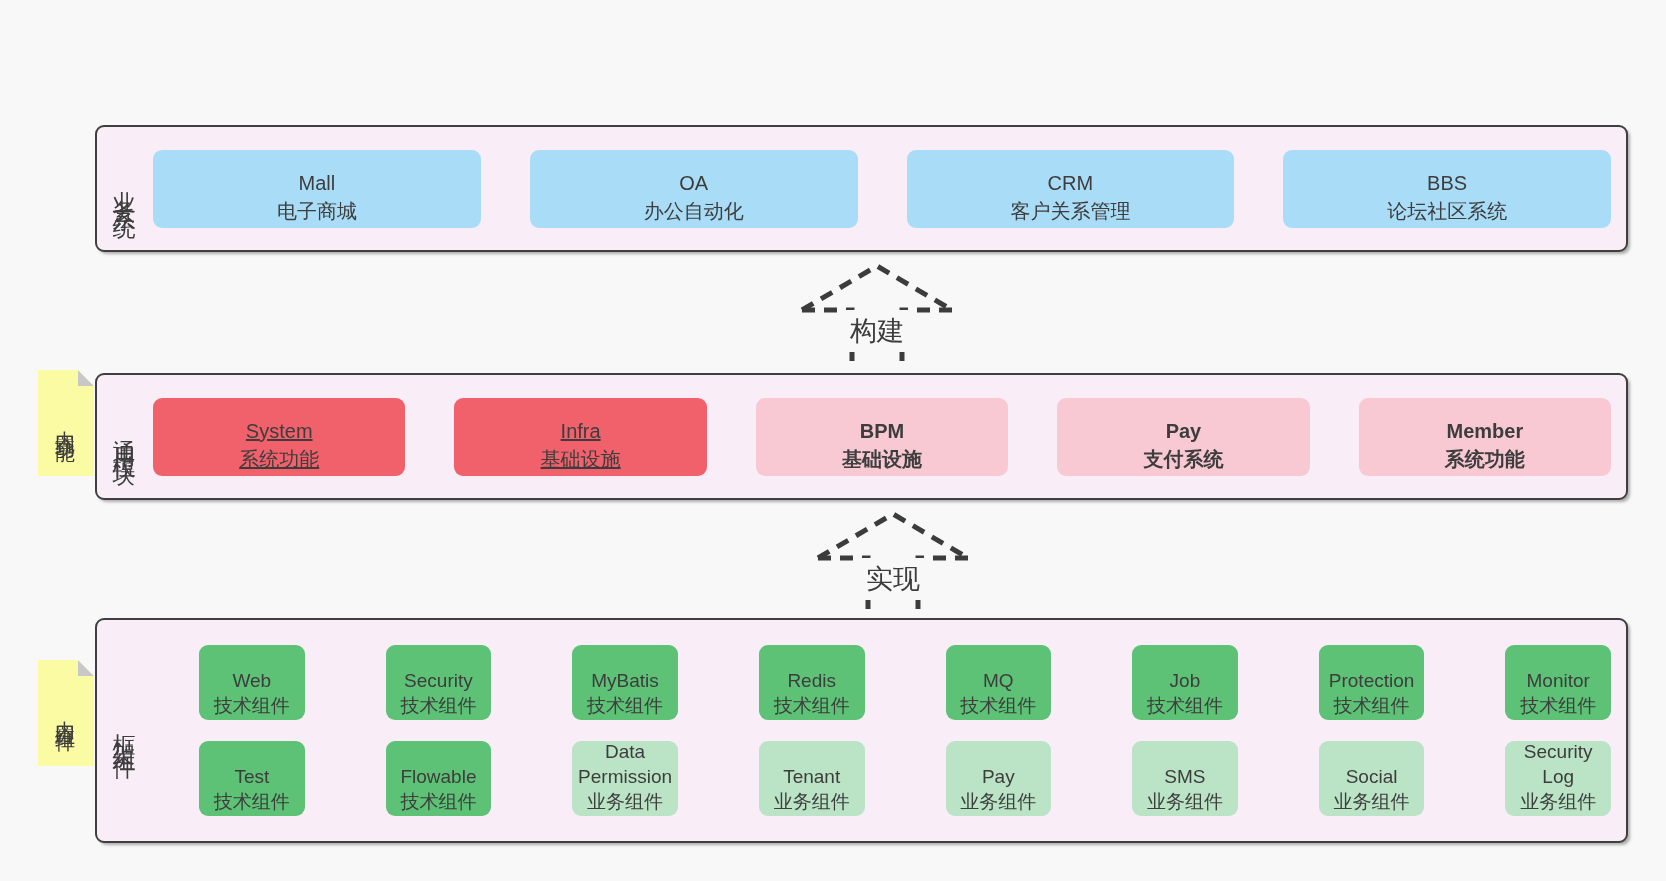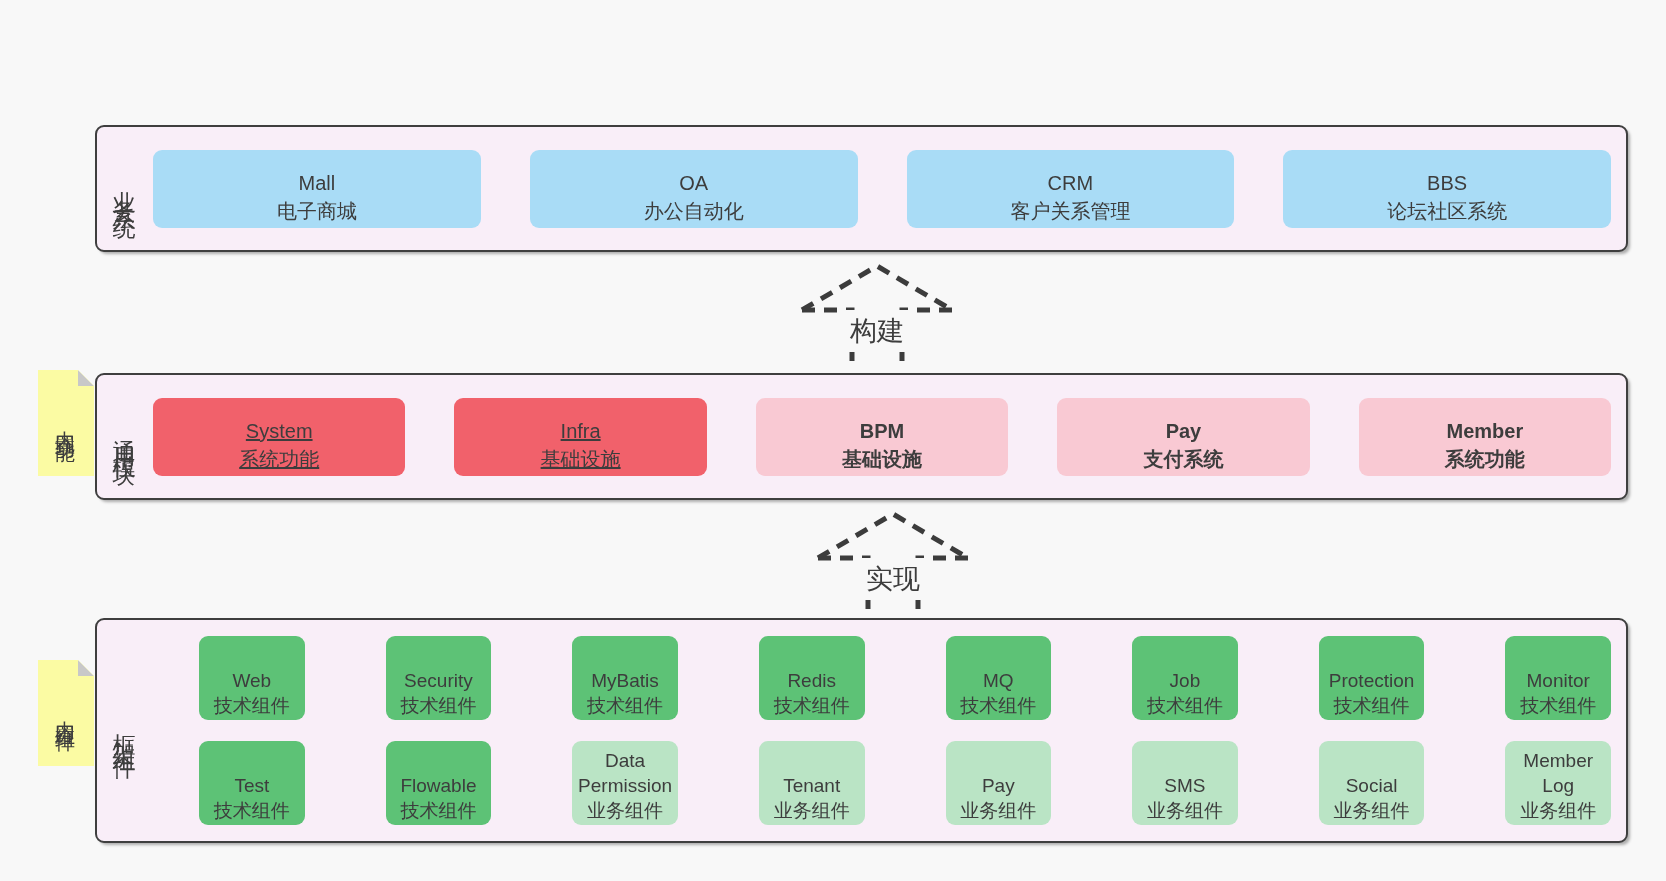--- a/index.html
+++ b/index.html
@@ -48,21 +48,21 @@
   .box{
     flex:1;
     height:78px;
     border-radius:9px;
     display:flex;flex-direction:column;align-items:center;justify-content:flex-end;
     text-align:center;
     color:var(--text,#3d3d3d);
     font-size:20px;line-height:1.42;
     padding:2px 4px;box-sizing:border-box;
   }
-  .boxrow.cols8 .box{height:84px;font-size:19px;line-height:1.32;margin-left:46px;}
+  .boxrow.cols8 .box{height:75px;font-size:19px;line-height:1.32;margin-left:46px;}
   .v-blue{background:var(--blue,#a9dcf6);}
   .v-red{background:var(--red,#f1616b);text-decoration:underline;}
   .v-pink{background:var(--pink,#f9c9d3);font-weight:bold;}
   .v-green{background:var(--green,#5dc276);}
   .v-light_green{background:var(--light-green,#bae4c5);}
   .sticky{
     position:absolute;
     left:38px;width:56px;height:106px;
     background:var(--sticky,#fbfba3);
     clip-path:polygon(0 0,calc(100% - 16px) 0,100% 16px,100% 100%,0 100%);
@@ -239,21 +239,21 @@
           </div>
           <div class="box v-light_green">
             <div class="en">SMS</div>
             <div class="zh">业务组件</div>
           </div>
           <div class="box v-light_green">
             <div class="en">Social</div>
             <div class="zh">业务组件</div>
           </div>
           <div class="box v-light_green">
-            <div class="en">Member Log</div>
+            <div class="en">Security Log</div>
             <div class="zh">业务组件</div>
           </div>
         </div>
     </div>
   </section>
   <div class="sticky sticky-2">内置组件</div>
 
 </div>
 
 </body></html>

